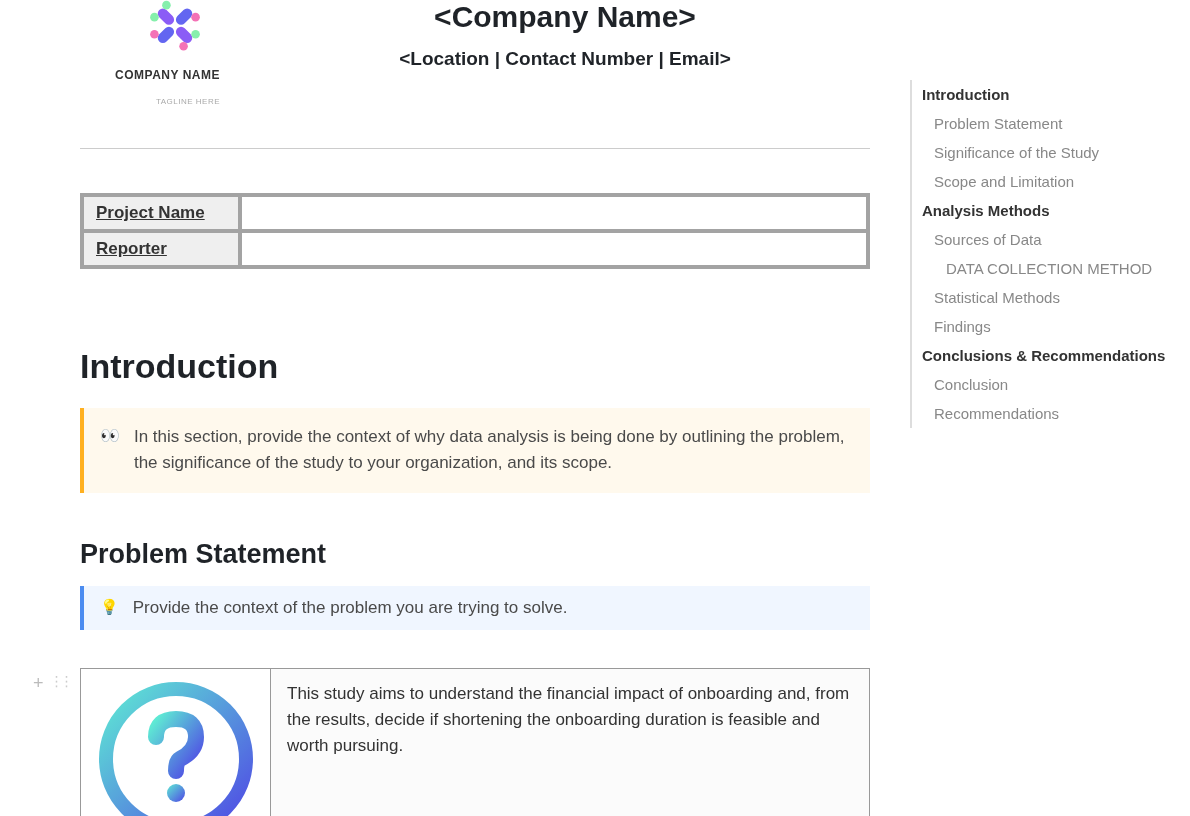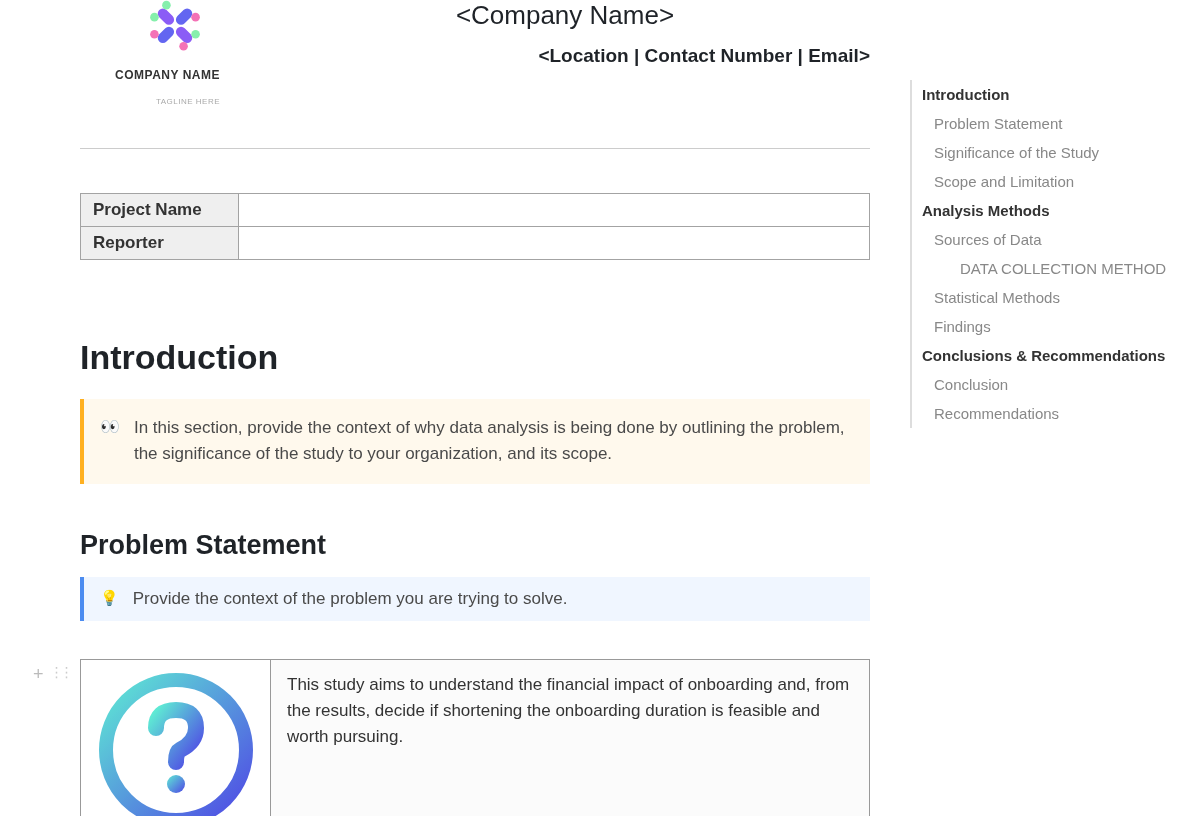--- a/index.html
+++ b/index.html
@@ -42,46 +42,46 @@
       margin-top: 4px;
     }
     .logo-tag {
       font-size: 8px;
       letter-spacing: 0.5px;
       color: #aaa;
       margin-top: 15px;
     }
     .title-block { flex: 1; text-align: center; }
     .title-block h1 {
-      font-size: 26px;
-      font-weight: 400;
+      font-size: 30px;
+      font-weight: 700;
       color: #1f2328;
     }
     .title-block .subtitle {
       font-size: 19px;
       font-weight: 600;
       color: #1f2328;
       margin-top: 14px;
-      text-align: right;
     }
     .hr {
       height: 1px;
       background: #ccc;
       margin-top: 42px;
       width: 100%;
     }
     .info-table {
       width: 100%;
       border-collapse: collapse;
       margin-top: 44px;
     }
     .info-table td {
-      border: 1px solid #a3a3a3;
+      border: 4px solid #a3a3a3;
       padding: 6px 12px;
       font-size: 17px;
+      text-decoration: underline;
     }
     .info-table td.label {
       width: 158px;
       background: #efefef;
       font-weight: 700;
       color: #333;
     }
     .info-table td.value { background: #fff; }
     h2.section-h {
       font-size: 34px;
@@ -165,21 +165,21 @@
       padding: 6px 0 6px 0;
       border-left: 2px solid #ddd;
       padding-left: 10px;
     }
     .outline .item {
       padding: 6px 0 6px 22px;
       border-left: 2px solid #ddd;
       color: #888;
       cursor: pointer;
     }
-    .outline .item.sub { padding-left: 48px; }
+    .outline .item.sub { padding-left: 34px; }
     .question-svg { width: 160px; height: 160px; }
   </style>
 </head>
 <body>
 
 <div class="page">
   <div class="main-col">
 
     <div class="header-row">
       <div class="logo-block">

